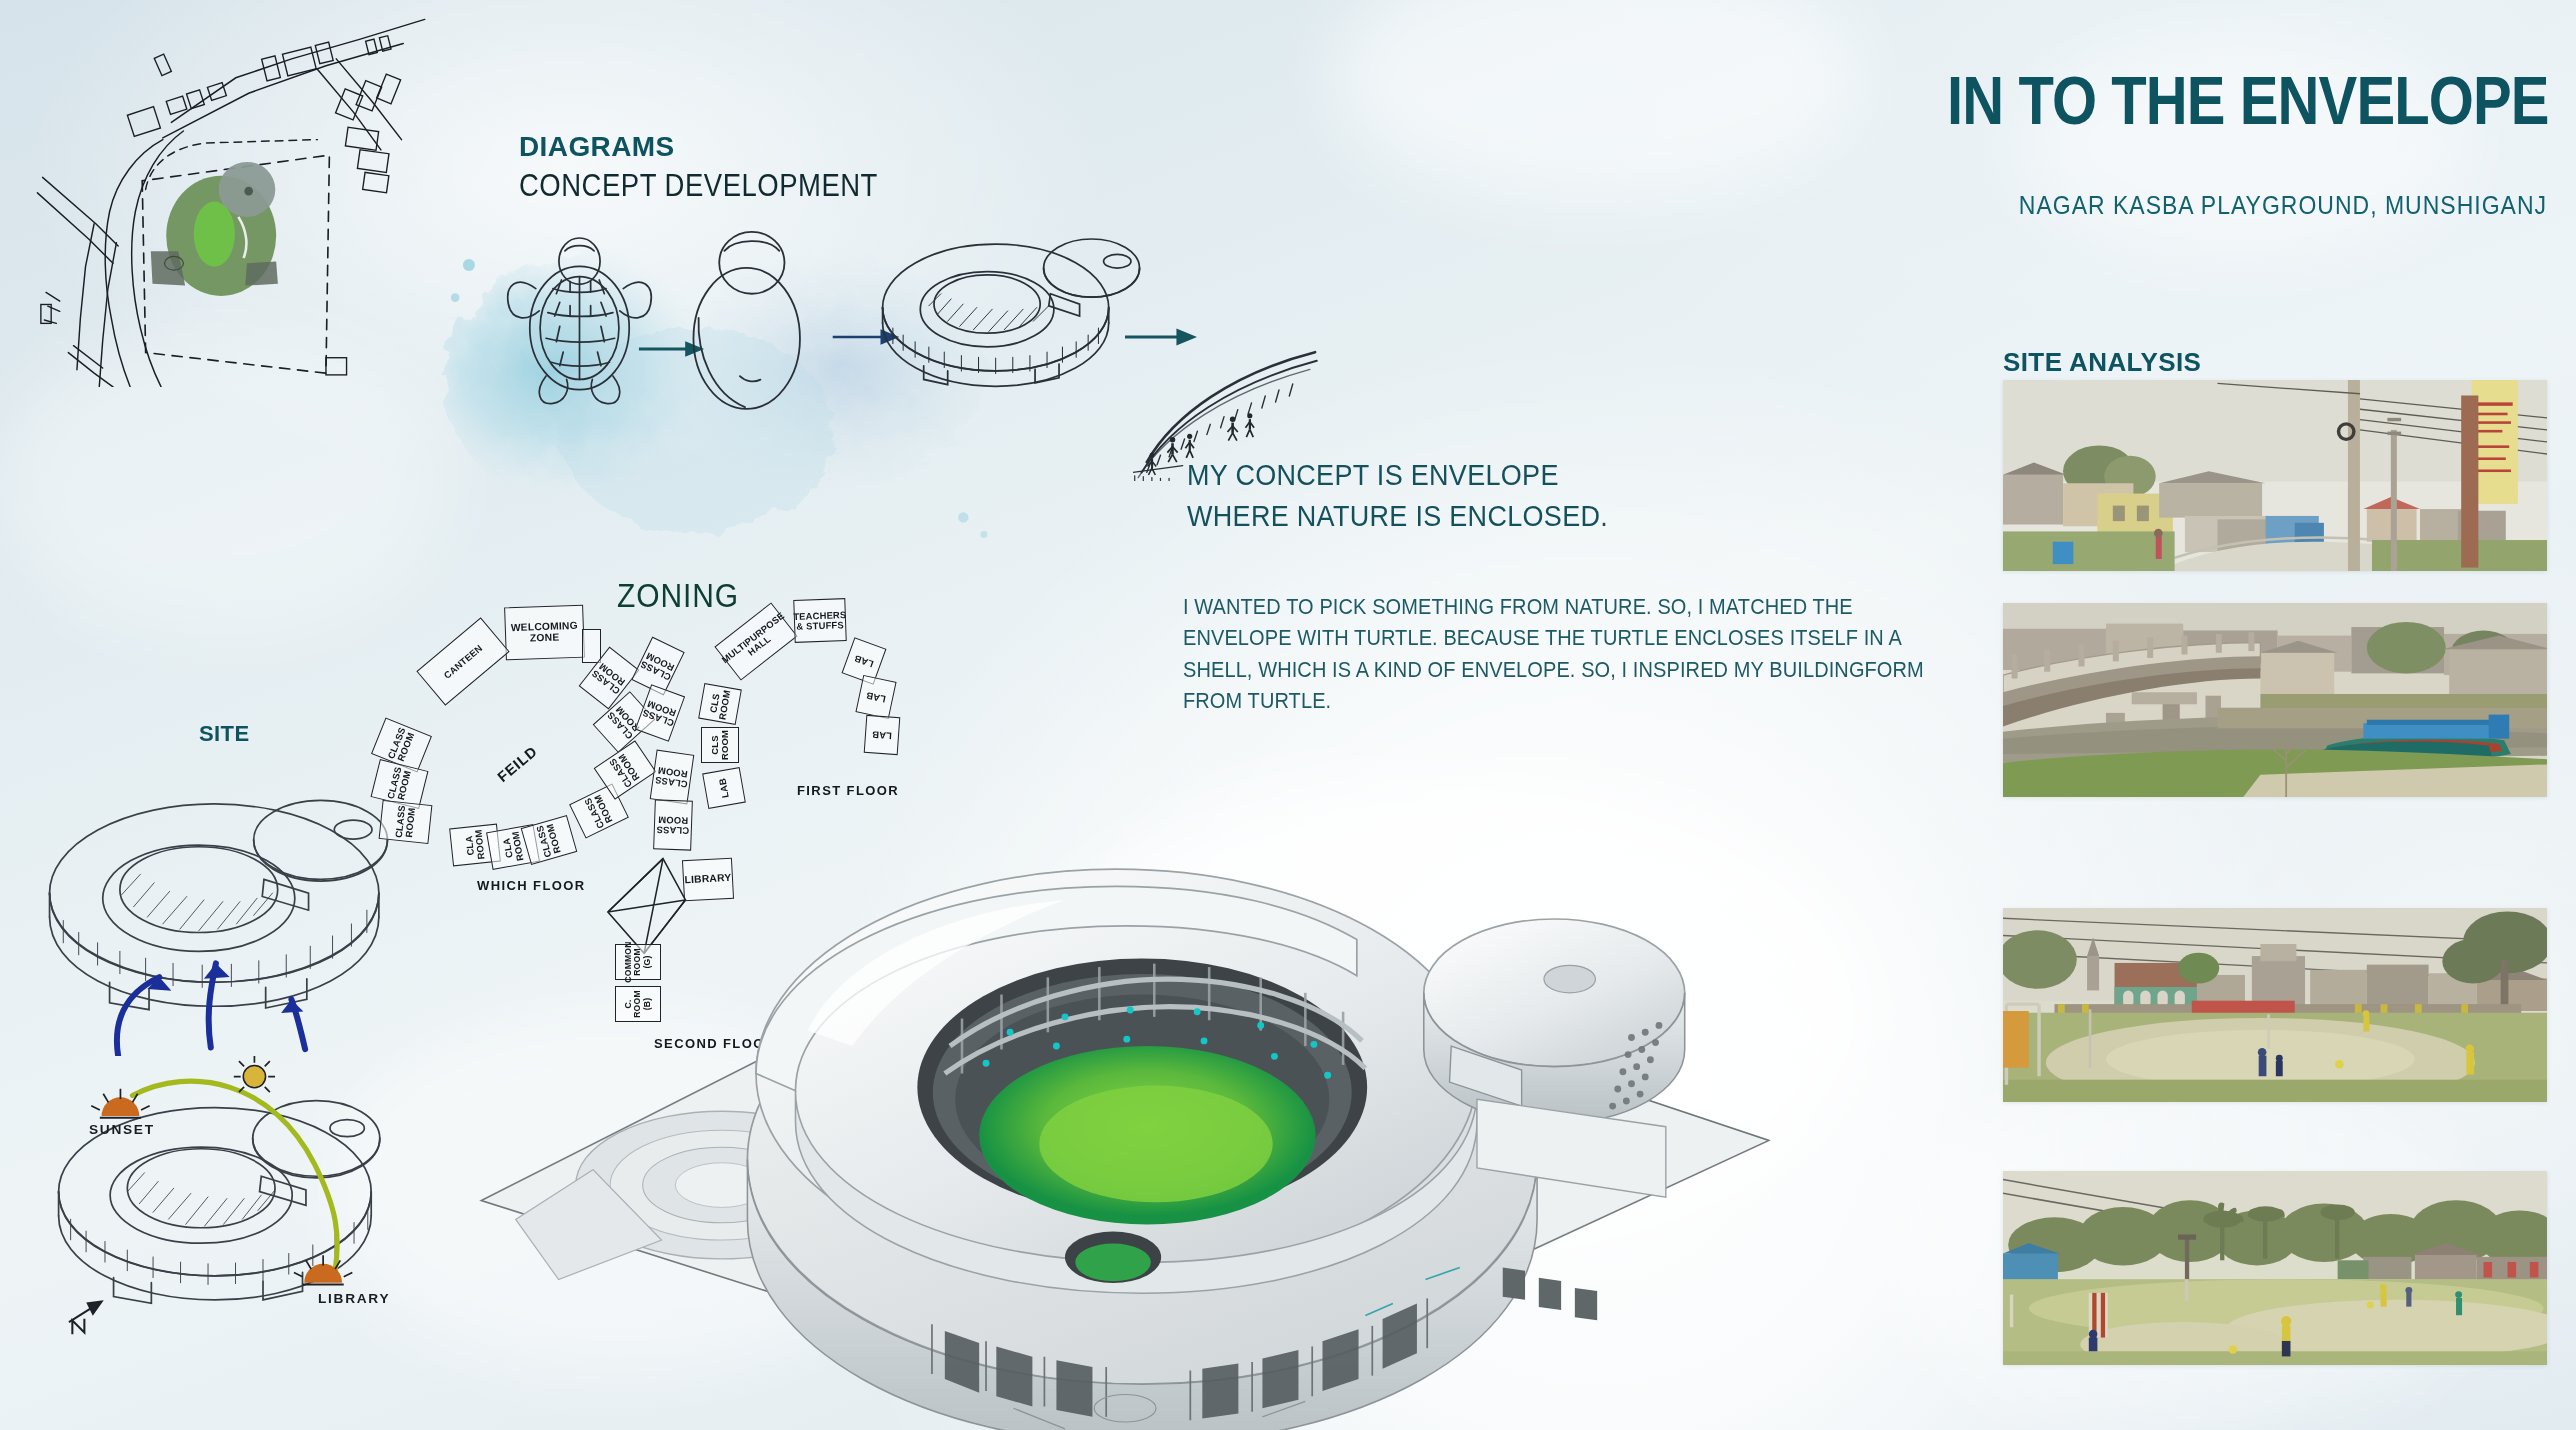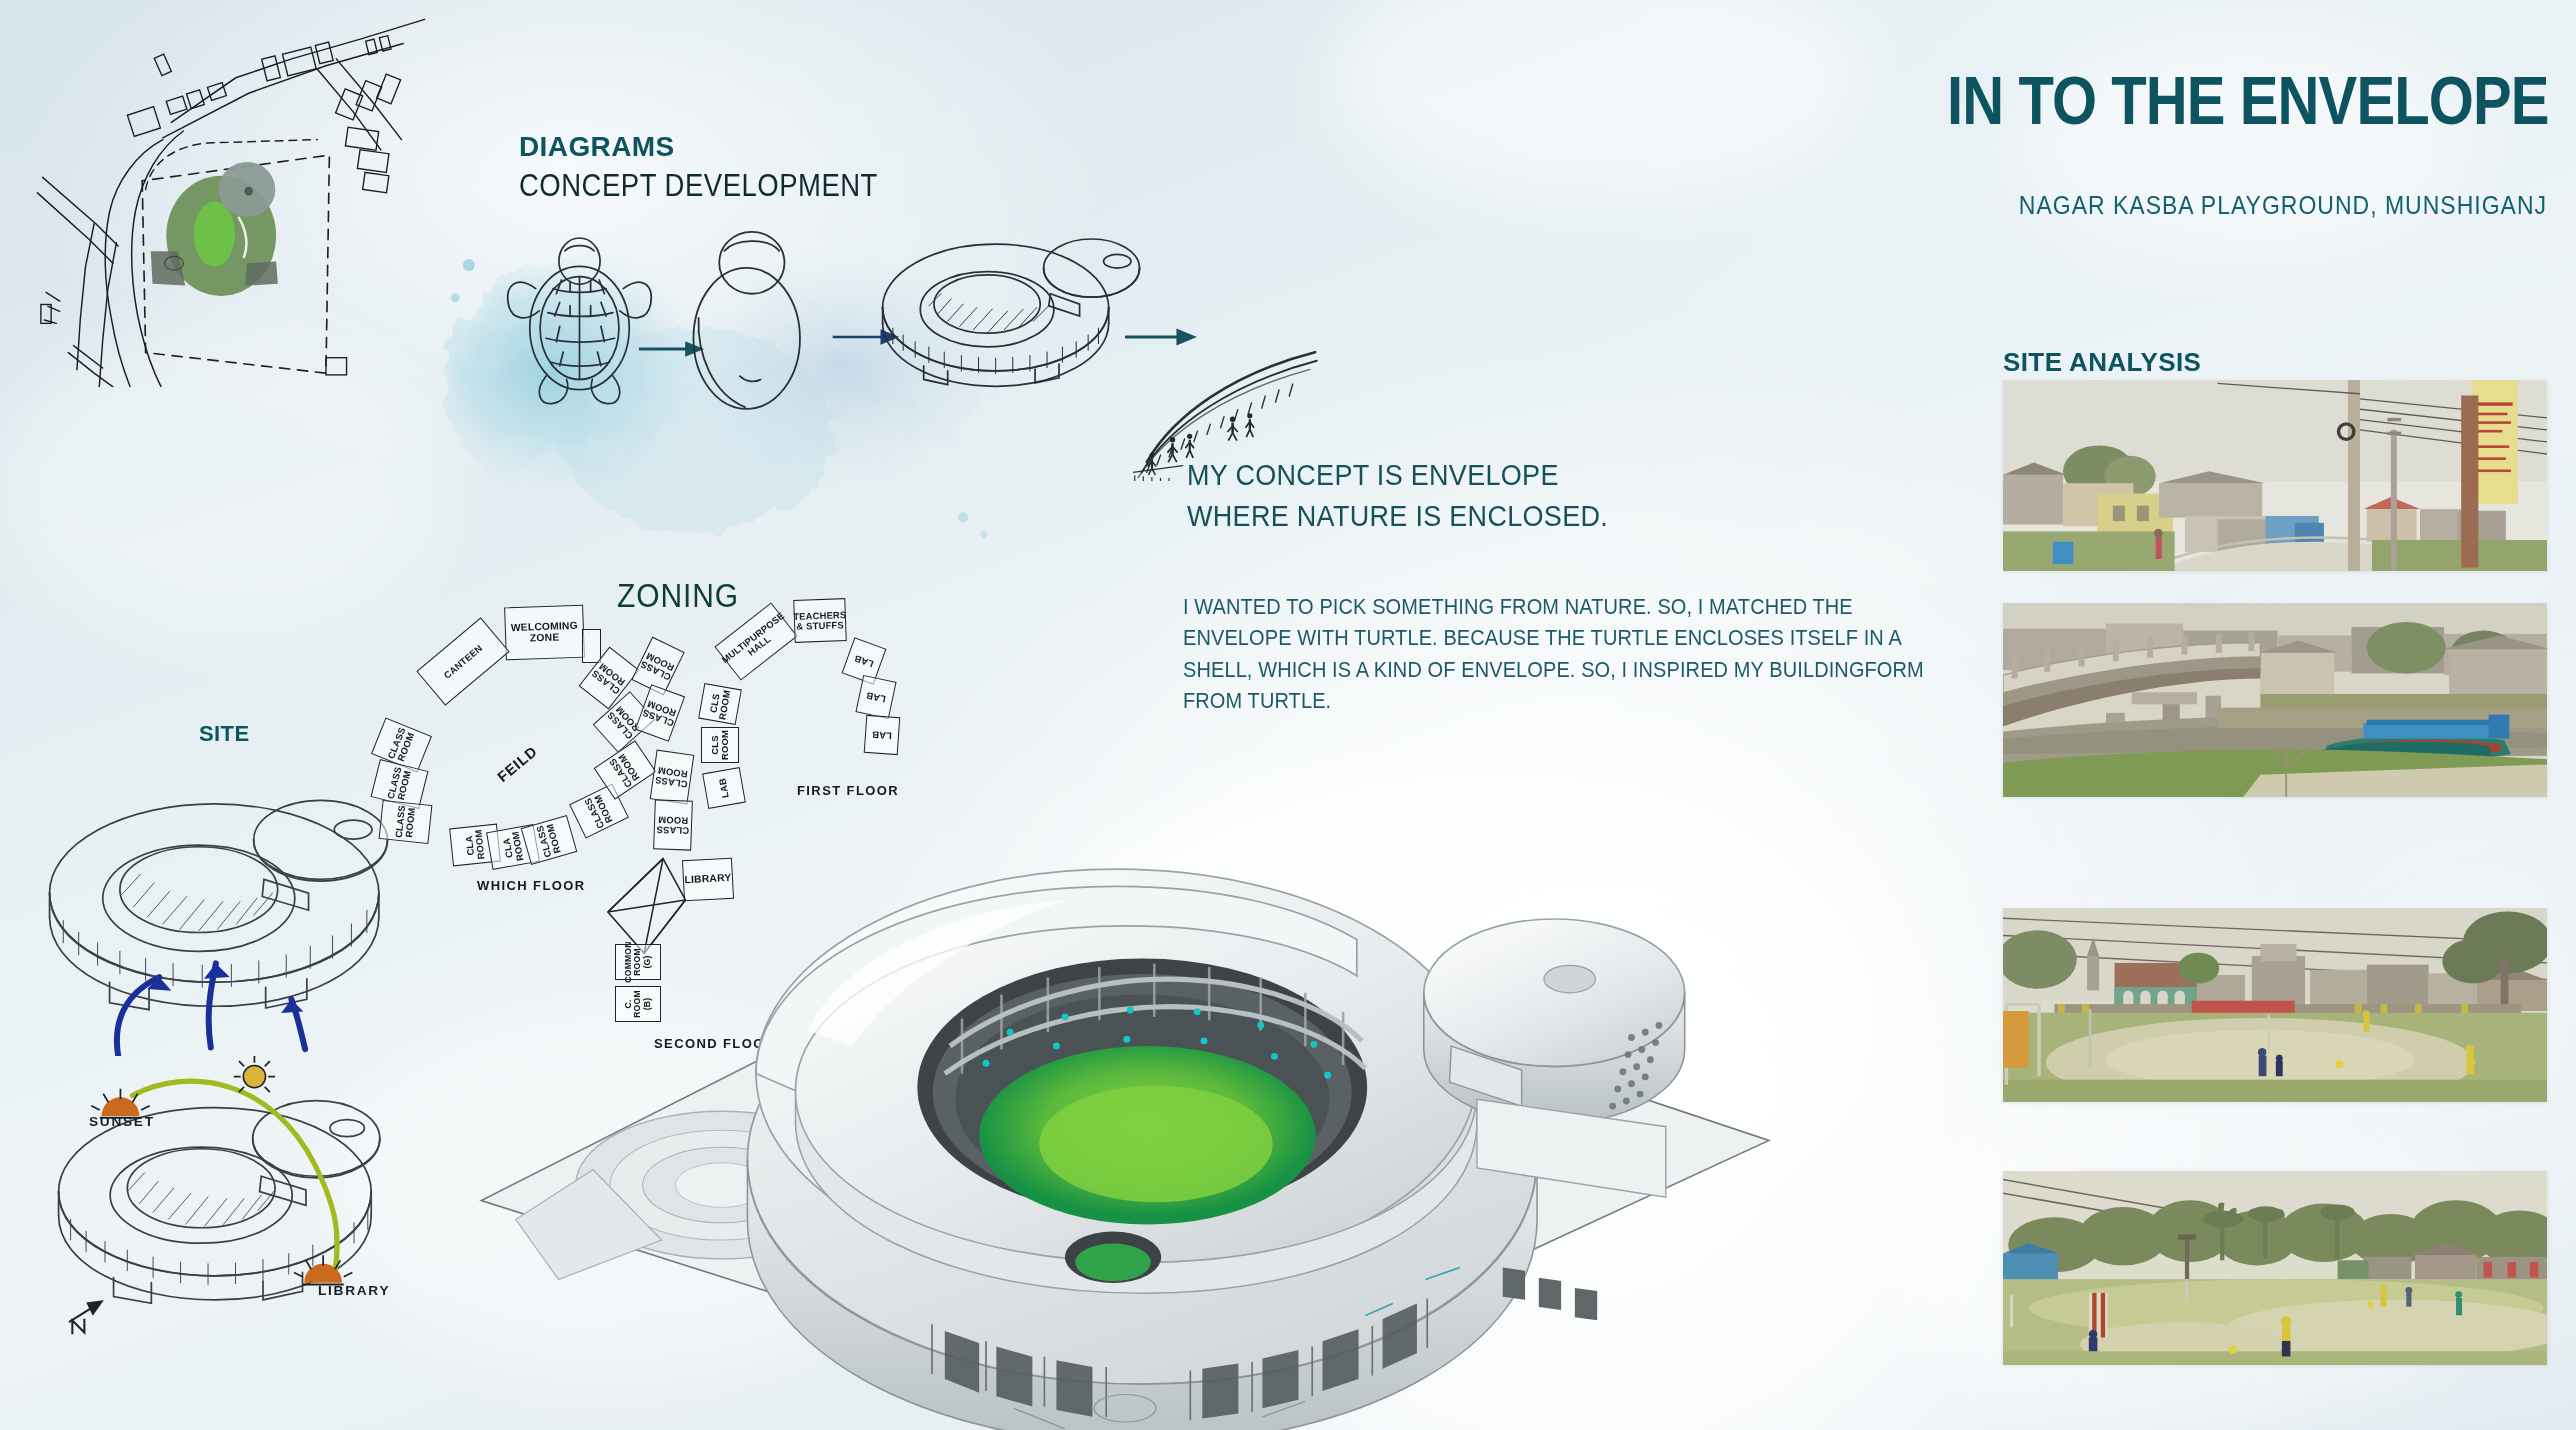--- a/index.html
+++ b/index.html
@@ -91,20 +91,21 @@
   .photo{
     position:absolute; overflow:hidden;
     box-shadow:0 0.9px 4.3px rgba(40,60,70,.12);
   }
 
   
   .sun-label{
     position:absolute; color:#1a1d22; font-size:13.7px;
     font-weight:bold; letter-spacing:1.7px;
     font-family:"Liberation Sans", sans-serif;
+    margin-top:8px;
   }
 </style>
 </head>
 <body>
 
 <div id="board">
 
   <div class="cloud" style="left:1331px;top:-52px;width:532px;height:258px;background:rgba(255,255,255,.55);"></div>
   <div class="cloud" style="left:2018px;top:34px;width:447px;height:223px;background:rgba(255,255,255,.45);"></div>
   <div class="cloud" style="left:1013px;top:773px;width:859px;height:481px;background:rgba(255,255,255,.75);"></div>

